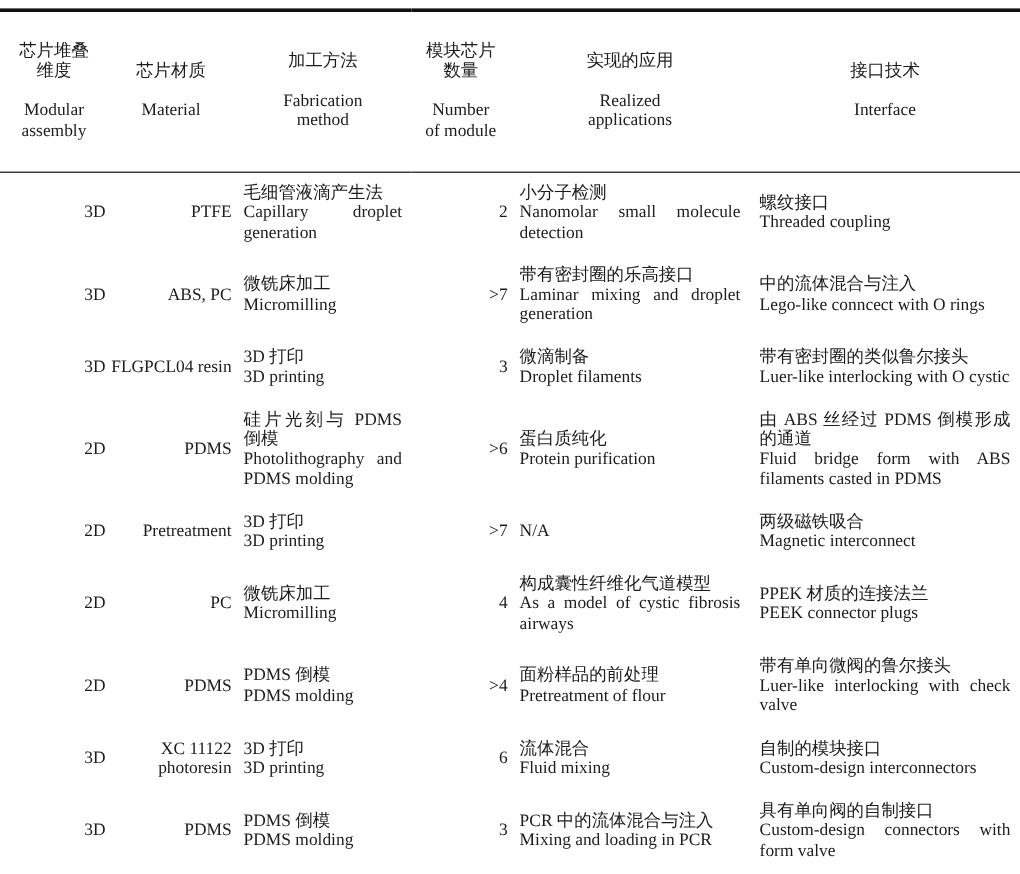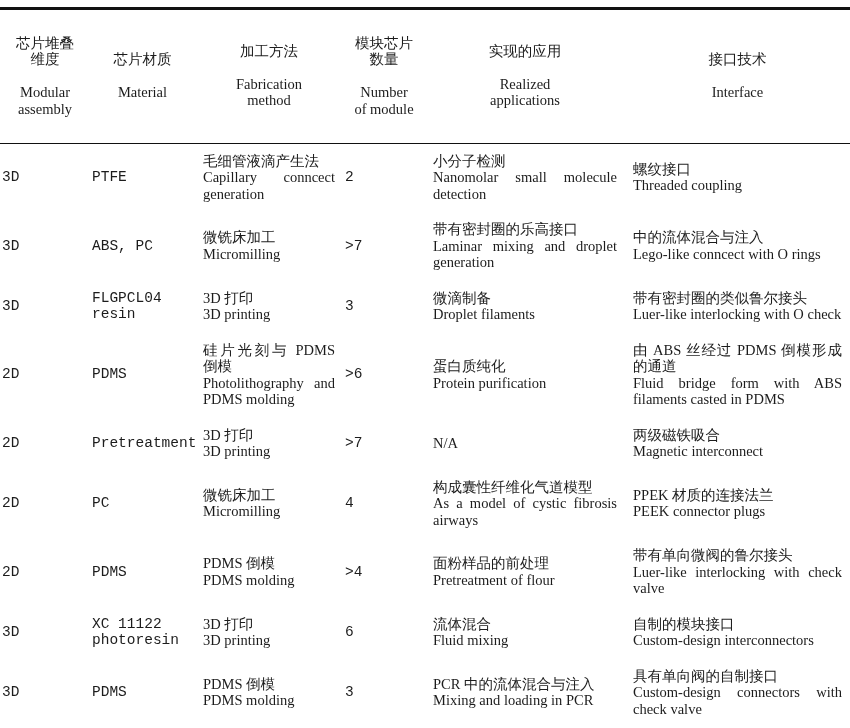--- a/index.html
+++ b/index.html
@@ -30,21 +30,21 @@
   thead .zh{white-space:pre-line;}
   thead .en{white-space:pre-line;}
   td{
     vertical-align:middle;
     padding:9px 8px 10px 8px;
   }
   td.c-center{text-align:center;padding-left:2px;padding-right:2px;}
   td.c-left{text-align:left;}
   .zhline{text-align:justify;}
   .enline{text-align:justify;}
-  td.c-center .zhline, td.c-center .enline{text-align:left;font-family:Liberation Mono, monospace;}
+  td.c-center .zhline, td.c-center .enline{text-align:right;}
   col.c1{width:90px;}
   col.c2{width:105px;}
   col.c3{width:148px;}
   col.c4{width:82px;}
   col.c5{width:200px;}
   col.c6{width:225px;}
 </style>
 </head>
 <body>
 
@@ -95,21 +95,21 @@
     <tbody id="table-body">
   <tr>
     <td class="c-center">
       <div class="zhline">3D</div>
     </td>
     <td class="c-center">
       <div class="zhline">PTFE</div>
     </td>
     <td class="c-left">
       <div class="zhline">毛细管液滴产生法</div>
-      <div class="enline">Capillary conncect generation</div>
+      <div class="enline">Capillary droplet generation</div>
     </td>
     <td class="c-center">
       <div class="zhline">2</div>
     </td>
     <td class="c-left">
       <div class="zhline">小分子检测</div>
       <div class="enline">Nanomolar small molecule detection</div>
     </td>
     <td class="c-left">
       <div class="zhline">螺纹接口</div>
@@ -154,21 +154,21 @@
     </td>
     <td class="c-center">
       <div class="zhline">3</div>
     </td>
     <td class="c-left">
       <div class="zhline">微滴制备</div>
       <div class="enline">Droplet filaments</div>
     </td>
     <td class="c-left">
       <div class="zhline">带有密封圈的类似鲁尔接头</div>
-      <div class="enline">Luer-like interlocking with O check</div>
+      <div class="enline">Luer-like interlocking with O cystic</div>
     </td>
   </tr>
 
   <tr>
     <td class="c-center">
       <div class="zhline">2D</div>
     </td>
     <td class="c-center">
       <div class="zhline">PDMS</div>
     </td>
@@ -298,21 +298,21 @@
     </td>
     <td class="c-center">
       <div class="zhline">3</div>
     </td>
     <td class="c-left">
       <div class="zhline">PCR 中的流体混合与注入</div>
       <div class="enline">Mixing and loading in PCR</div>
     </td>
     <td class="c-left">
       <div class="zhline">具有单向阀的自制接口</div>
-      <div class="enline">Custom-design connectors with check valve</div>
+      <div class="enline">Custom-design connectors with form valve</div>
     </td>
   </tr>
 
   <tr>
     <td class="c-center">
       
     </td>
     <td class="c-center">
       
     </td>

